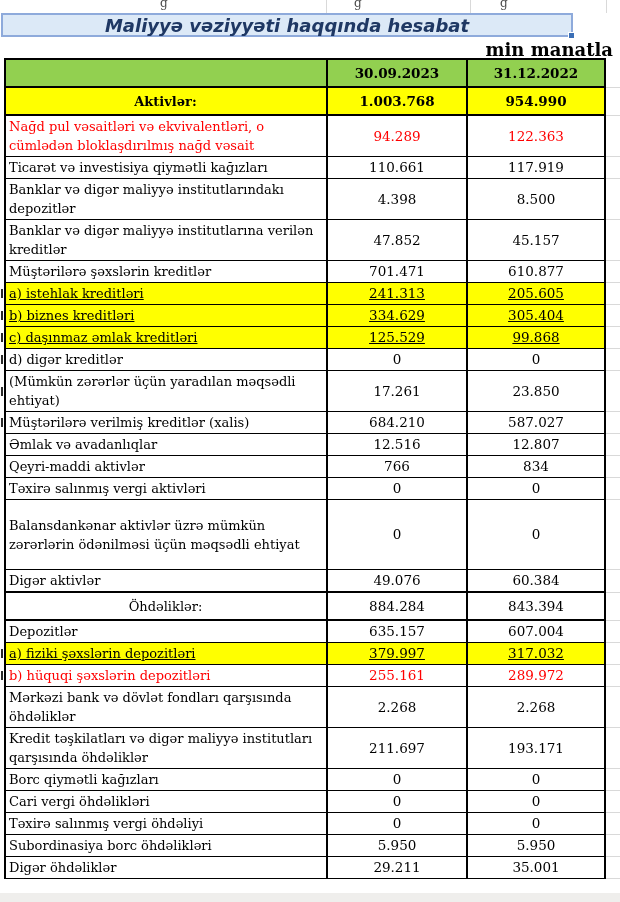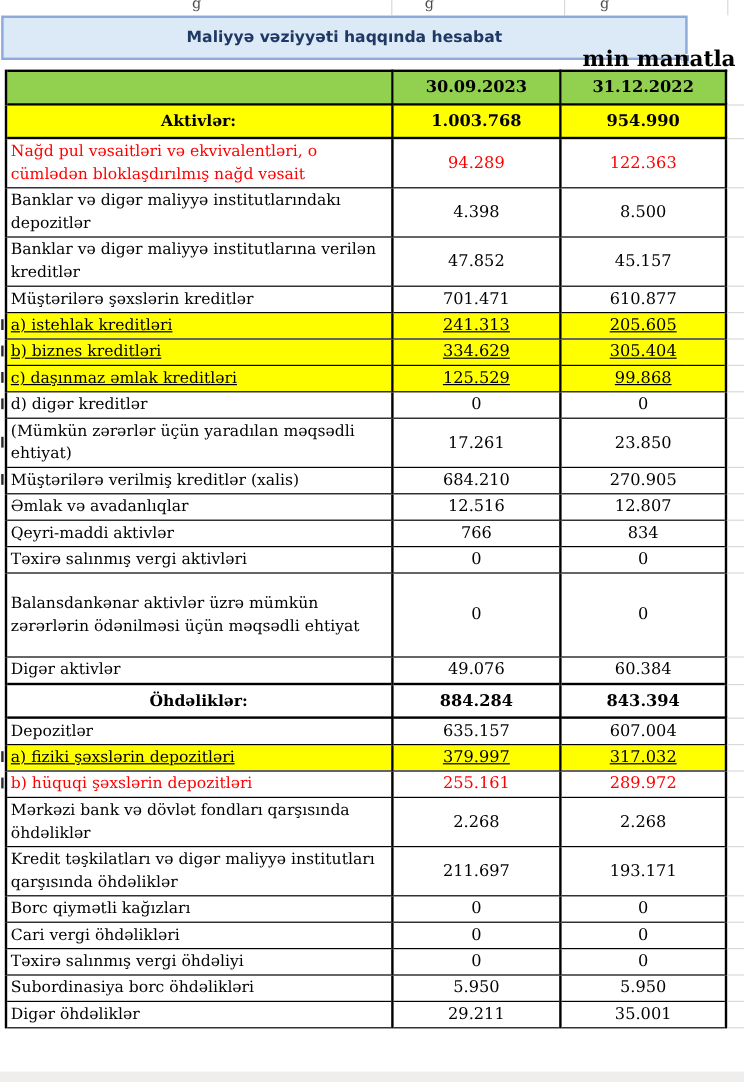--- a/index.html
+++ b/index.html
@@ -15,25 +15,25 @@
   }
   
   .top-strip{position:absolute;top:0;left:0;width:620px;height:13px;overflow:hidden;}
   .top-strip .vline{position:absolute;top:0;width:1px;height:13px;background:var(--gridline-gray);}
   .vline.v1{left:326px}.vline.v2{left:470px}.vline.v3{left:606px}
   .frag{position:absolute;top:-4px;font-size:12px;color:#4a4a4a;
         font-family:"DejaVu Serif","Liberation Serif",serif;}
   .frag.f1{left:160px}.frag.f2{left:354px}.frag.f3{left:500px}
   
   .title-bar{
-    position:absolute;top:13px;left:1px;width:572px;height:37px;box-sizing:border-box;
+    position:absolute;top:13px;left:1px;width:572px;height:24px;box-sizing:border-box;
     background:var(--title-bg);border:2px solid var(--title-border);
     display:flex;align-items:center;justify-content:center;
     font-family:"DejaVu Sans","Liberation Sans",sans-serif;
-    font-weight:bold;font-size:13px;color:var(--title-text);
+    font-weight:bold;font-size:18px;color:var(--title-text);font-style:italic;
   }
   .fill-handle{
     position:absolute;right:-4px;bottom:-4px;width:5px;height:5px;
     background:var(--selection-handle);border:1px solid #fff;
   }
   .unit-note{
     position:absolute;top:39px;right:7px;font-weight:bold;font-size:18px;
   }
   
   table{
@@ -54,21 +54,21 @@
   
   td.sliver-l{border:none;border-right:2px solid var(--border-black);background:#fff;padding:0;text-align:center;}
   td.sliver-r{border:none;border-left:2px solid var(--border-black);
               border-bottom:1px solid var(--gridline-gray);background:#fff;padding:0;}
   thead td:not(.sliver-l):not(.sliver-r){border-top-width:2px;border-bottom-width:2px;}
   thead td.val,thead td.label{background:var(--header-green);font-weight:bold;}
   tr.section-yellow td:not(.sliver-l):not(.sliver-r){
     background:var(--highlight-yellow);font-weight:bold;border-top-width:2px;border-bottom-width:2px;margin-left:16px;}
   tr.section-yellow td.label{text-align:center;}
   tr.section-plain td:not(.sliver-l):not(.sliver-r){
-    font-weight:bold;border-top-width:2px;border-bottom-width:2px;}
+    font-weight:normal;border-top-width:2px;border-bottom-width:2px;}
   tr.section-plain td.label{text-align:center;}
   tr.yellow td:not(.sliver-l):not(.sliver-r){background:var(--highlight-yellow);text-decoration:underline;}
   tr.red td.label,tr.red td.val{color:var(--alert-red);}
   .edge-mark{display:inline-block;width:2px;height:9px;background:#2b2b2b;}
   
   .bottom-strip{position:absolute;left:0;top:893px;width:620px;height:9px;
                 background:var(--bottom-strip-gray);z-index:5;}
 </style>
 </head>
 <body>
@@ -118,20 +118,27 @@
         </tr>
         <tr class="red">
           <td class="sliver-l"></td>
           <td class="label">Nağd pul vəsaitləri və ekvivalentləri, o cümlədən bloklaşdırılmış nağd vəsait</td>
           <td class="val">94.289</td>
           <td class="val">122.363</td>
           <td class="sliver-r"></td>
         </tr>
         <tr class="normal">
           <td class="sliver-l"></td>
+          <td class="label">Ticarət və investisiya qiymətli kağızları</td>
+          <td class="val">110.661</td>
+          <td class="val">117.919</td>
+          <td class="sliver-r"></td>
+        </tr>
+        <tr class="normal">
+          <td class="sliver-l"></td>
           <td class="label">Banklar və digər maliyyə institutlarındakı depozitlər</td>
           <td class="val">4.398</td>
           <td class="val">8.500</td>
           <td class="sliver-r"></td>
         </tr>
         <tr class="normal">
           <td class="sliver-l"></td>
           <td class="label">Banklar və digər maliyyə institutlarına verilən kreditlər</td>
           <td class="val">47.852</td>
           <td class="val">45.157</td>
@@ -176,21 +183,21 @@
           <td class="sliver-l"><span class="edge-mark"></span></td>
           <td class="label">(Mümkün zərərlər üçün yaradılan məqsədli ehtiyat)</td>
           <td class="val">17.261</td>
           <td class="val">23.850</td>
           <td class="sliver-r"></td>
         </tr>
         <tr class="normal">
           <td class="sliver-l"><span class="edge-mark"></span></td>
           <td class="label">Müştərilərə verilmiş kreditlər (xalis)</td>
           <td class="val">684.210</td>
-          <td class="val">270.905</td>
+          <td class="val">587.027</td>
           <td class="sliver-r"></td>
         </tr>
         <tr class="normal">
           <td class="sliver-l"></td>
           <td class="label">Əmlak və avadanlıqlar</td>
           <td class="val">12.516</td>
           <td class="val">12.807</td>
           <td class="sliver-r"></td>
         </tr>
         <tr class="normal">

